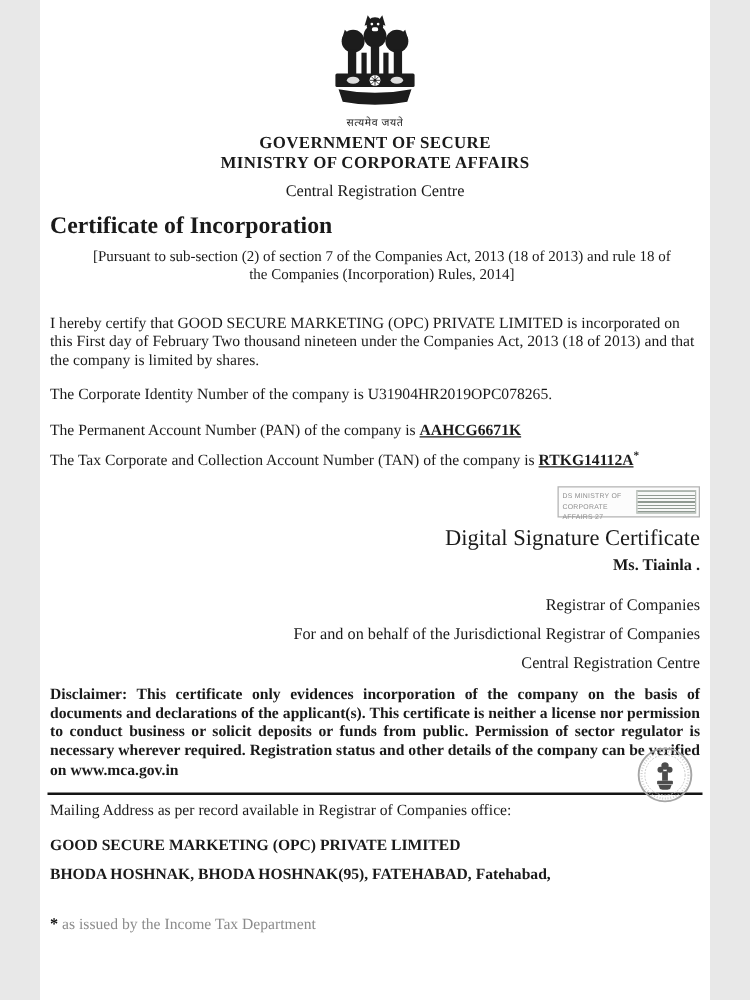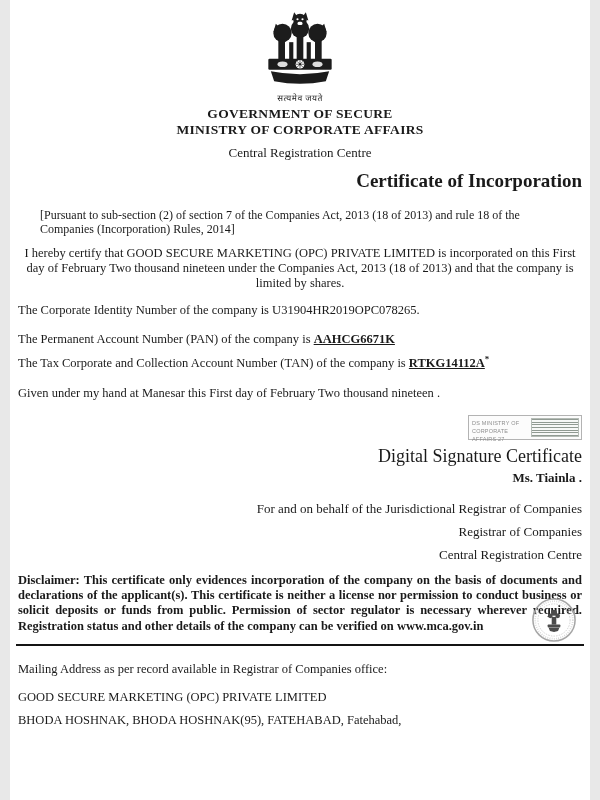--- a/index.html
+++ b/index.html
@@ -1,38 +1,38 @@
 <!DOCTYPE html>
 <html><head>
 <meta charset="utf-8">
 <style>
   html,body { margin:0; padding:0; background:#e8e8e8; }
   .page {
     position:relative;
-    width:580px; height:800px;
+    width:536px; height:800px;
     margin:0 auto;
     background:#ffffff;
     box-sizing:border-box;
     padding:8px 8px 0 8px;
     font-family:"Liberation Serif", serif;
     font-size:12.5px;
     color:#1a1a1a;
     overflow:hidden;
     line-height:1.22;
   }
   .header { text-align:center; }
   .emblem { display:inline-block; line-height:0; }
   .motto  { font-size:8.5px; letter-spacing:0.5px; margin-top:1px; }
   .govt, .ministry { font-size:13.5px; font-weight:bold; letter-spacing:0.3px; }
   .govt { margin-top:2px; }
   .centre { font-size:13px; margin-top:6px; }
-  .title { font-size:19px; font-weight:bold; text-align:right; margin:9px 0 15px 0; }
-  .pursuant { font-size:12px; margin:0 22px 0 22px; }
+  .title { font-size:19px; font-weight:bold; text-align:left; margin:9px 0 5px 0; }
+  .pursuant { text-align:center; font-size:12px; margin:0 22px 0 33px; }
   p.body-par { margin:6px 0 0 0; text-align:left; }
-  p.certify { margin-top:9px;text-align:center; }
+  p.certify { margin-top:24px; }
   p.cin { margin-top:11px; }
   p.pan { margin-top:14px; }
   p.tan { margin-top:9px; }
   p.given { margin-top:15px; }
   b.mono-bold { font-weight:bold;text-decoration:underline; }
   sup.fn-mark { font-size:9px; font-weight:bold; vertical-align:super; line-height:0; }
 
   .sig-block { margin-top:13px; text-align:right; }
   .ds-stamp {
     display:inline-flex;
@@ -66,23 +66,23 @@
   .sig-line2 { margin-top:2px; font-size:13px;font-weight:bold; }
 
   .registrar { margin-top:16px; text-align:right; font-size:13px; }
   .registrar div { margin-top:7px; }
   .registrar div:first-child { margin-top:0; }
 
   .disclaimer { margin:10px 0 0 0; text-align:justify;font-weight:bold; }
 
   .rule { border-top:2px solid #141414; margin:10px -2px 0 -2px; height:0; }
 
-  .mailing { margin-top:16px; }
+  .mailing { margin-top:5px; }
   .mailing-heading { margin:0; }
-  .mailing-lines { margin-top:9px; line-height:1.84; }
+  .mailing-lines { margin-top:9px; line-height:1.84;font-weight:bold; }
 
   .seal {
     position:absolute;
     right:13px; top:597px;
     line-height:0;
   }
 
   .footnote { margin-top:20px; font-size:12.5px; color:#8b8b8b; }
   .footnote .fn-star { color:#111; font-weight:bold; font-size:13px; }
 </style>
@@ -140,34 +140,33 @@
 
   <p class="body-par cin"><span>The Corporate Identity Number of the company is</span>
     <span>U31904HR2019OPC078265</span><span>.</span></p>
 
   <p class="body-par pan"><span>The Permanent Account Number (PAN) of the company is</span>
     <b class="mono-bold">AAHCG6671K</b></p>
 
   <p class="body-par tan"><span>The Tax Corporate and Collection Account Number (TAN) of the company is</span>
     <b class="mono-bold">RTKG14112A</b><sup class="fn-mark">*</sup></p>
 
-  <p class="body-par given">Given under my hand at Manesar this First day of February Two thousand nineteen .</p>
 
   <div class="sig-block">
     <span class="ds-stamp">
       <span class="ds-left">DS MINISTRY OF CORPORATE AFFAIRS 27</span>
       <span class="ds-right"></span>
     </span>
     <div class="sig-line1">Digital Signature Certificate</div>
     <div class="sig-line2">Ms. Tiainla .</div>
   </div>
 
   <div class="registrar">
+    <div>Registrar of Companies</div>
     <div>For and on behalf of the Jurisdictional Registrar of Companies</div>
-    <div>Registrar of Companies</div>
     <div>Central Registration Centre</div>
   </div>
 
   <p class="disclaimer">Disclaimer: This certificate only evidences incorporation of the company on the basis of documents and declarations of the applicant(s). This certificate is neither a license nor permission to conduct business or solicit deposits or funds from public. Permission of sector regulator is necessary wherever required. Registration status and other details of the company can be verified on www.mca.gov.in</p>
 
   <div class="rule"></div>
 
   <div class="mailing">
     <p class="mailing-heading">Mailing Address as per record available in Registrar of Companies office:</p>
     <div class="mailing-lines">
@@ -185,14 +184,16 @@
         <circle cx="24" cy="16.5" r="3.1"></circle>
         <circle cx="20.2" cy="19.6" r="2.5"></circle>
         <circle cx="27.8" cy="19.6" r="2.5"></circle>
         <rect x="21.6" y="20.8" width="4.8" height="8"></rect>
         <rect x="17.4" y="28.8" width="13.2" height="3" rx="0.8"></rect>
         <path d="M18.4 32.2 h11.2 l-1.4 3.4 q-4.2 1.6 -8.4 0 z"></path>
       </g>
     </svg>
   </span>
 
+  <p class="footnote"><b class="fn-star">*</b>
+    <span>as issued by the Income Tax Department</span></p>
 
 </div>
 
 </body></html>

